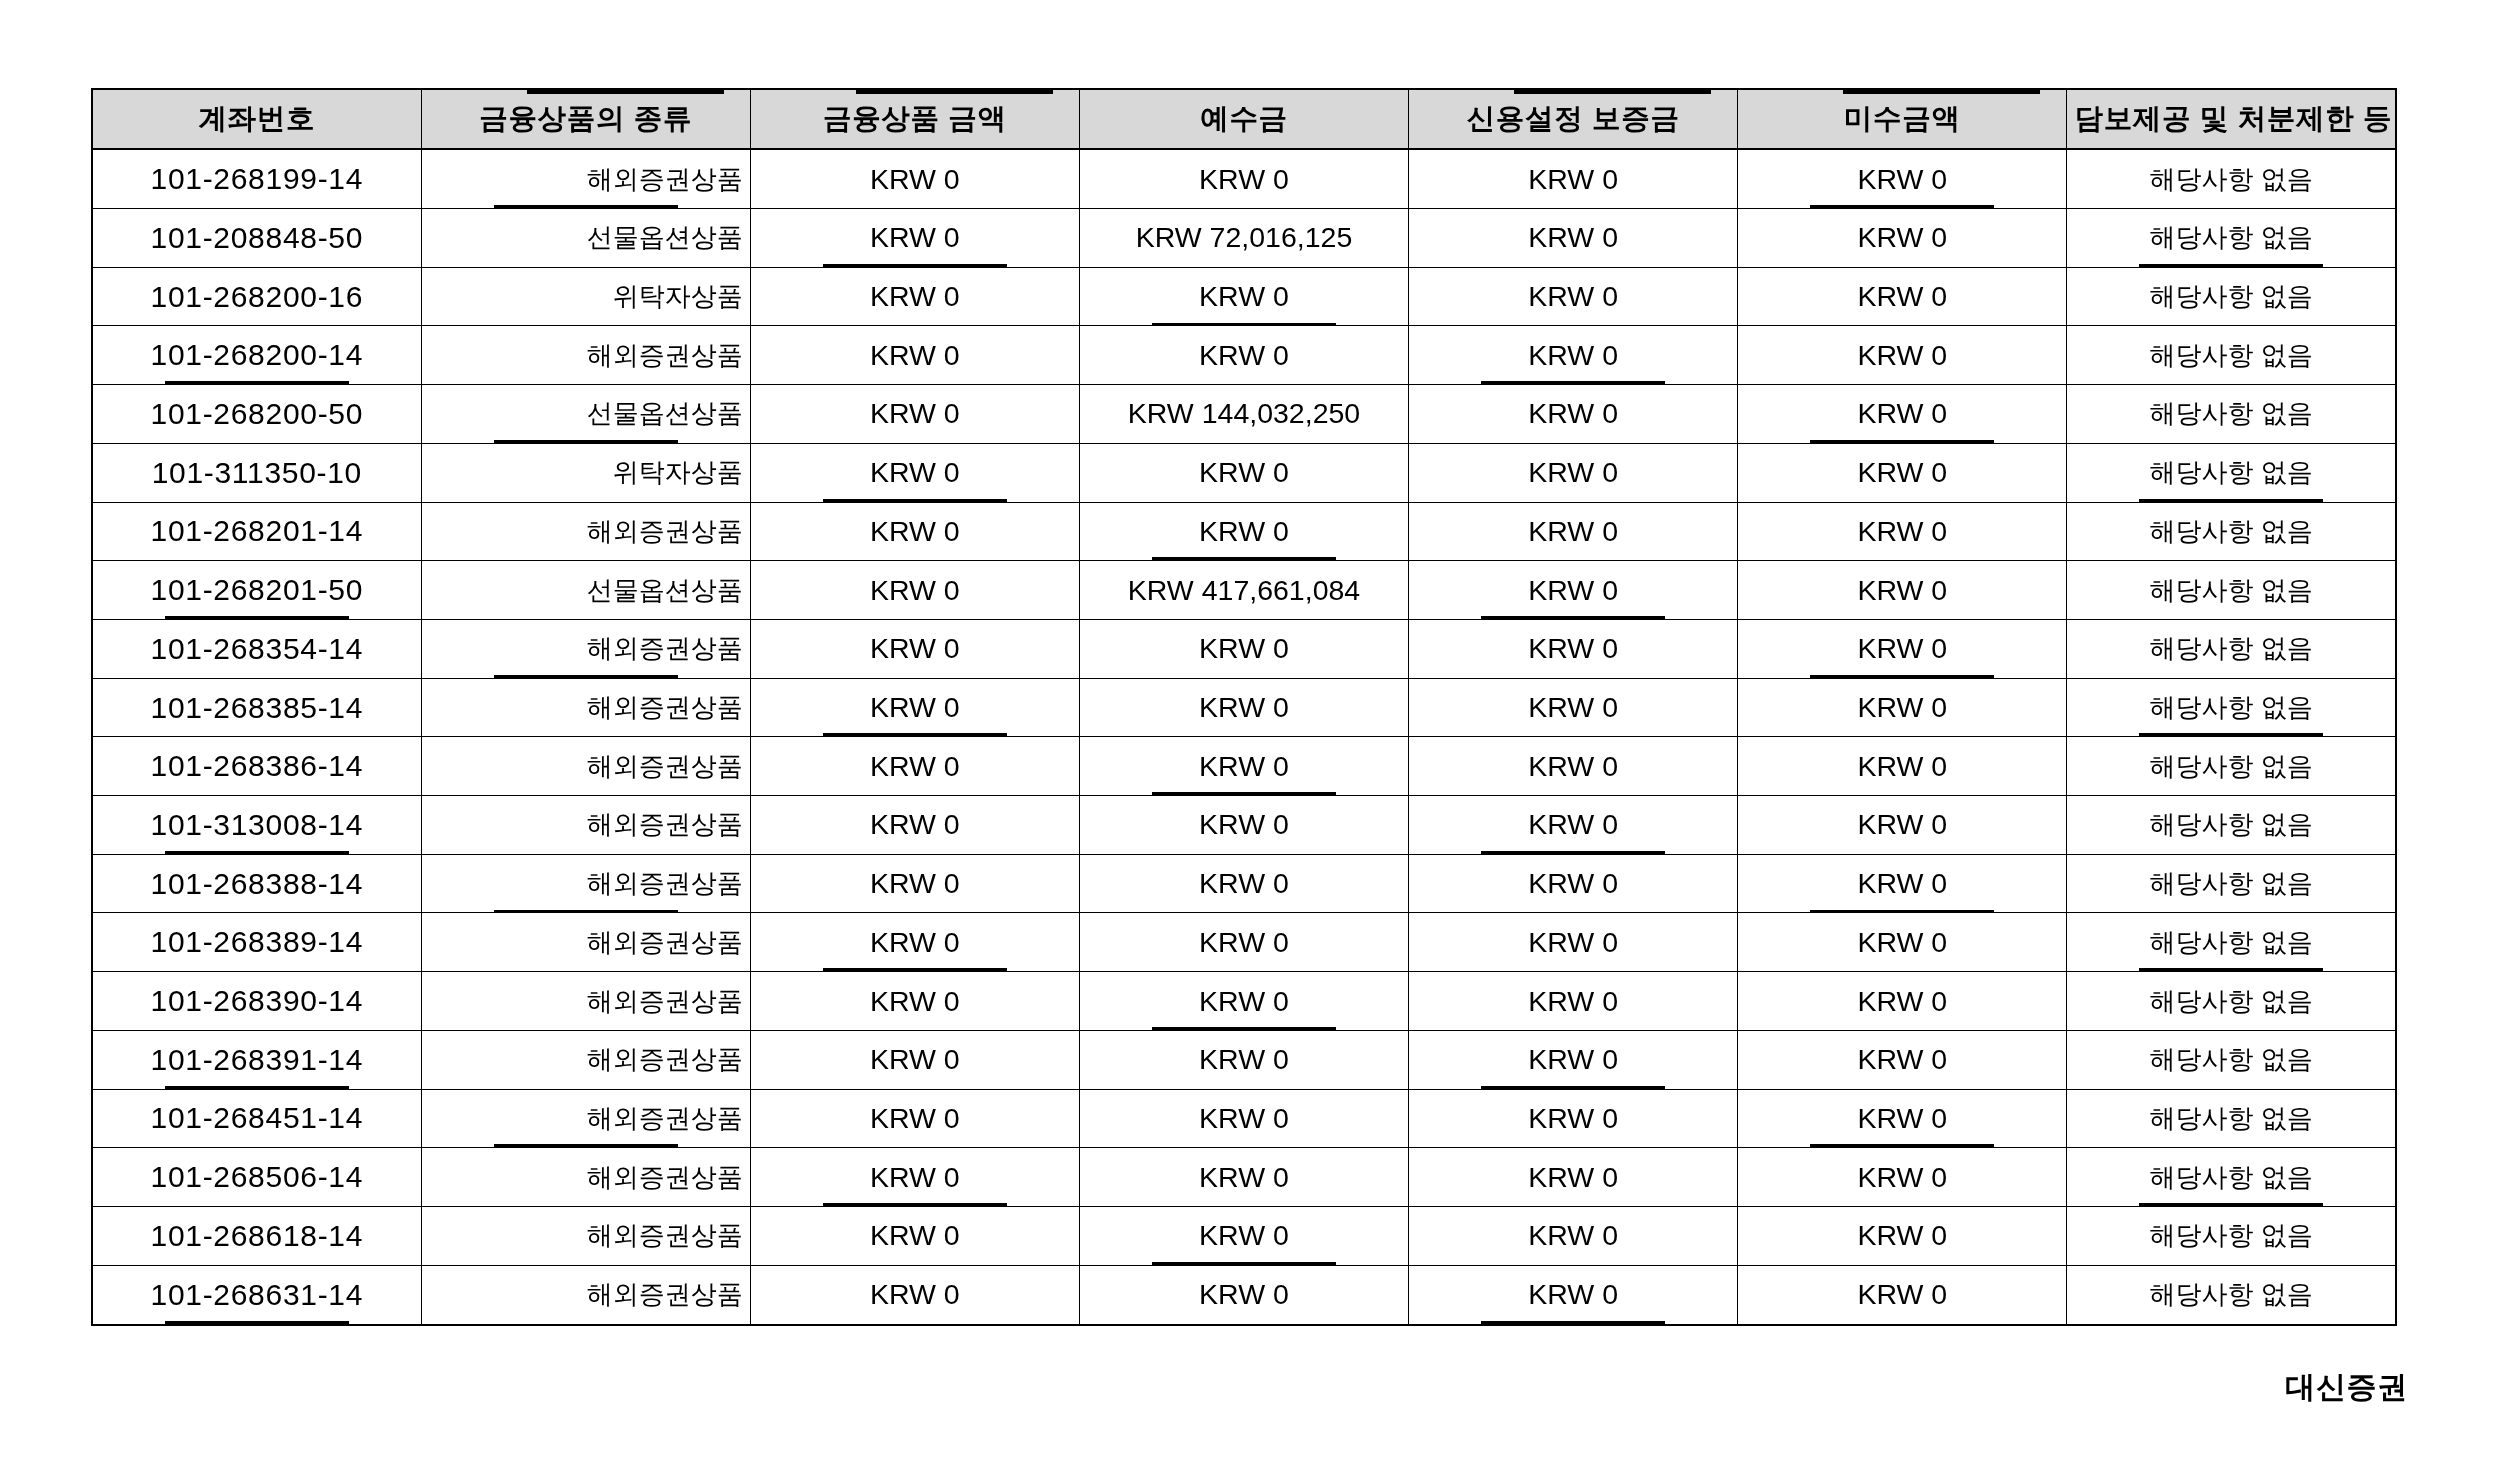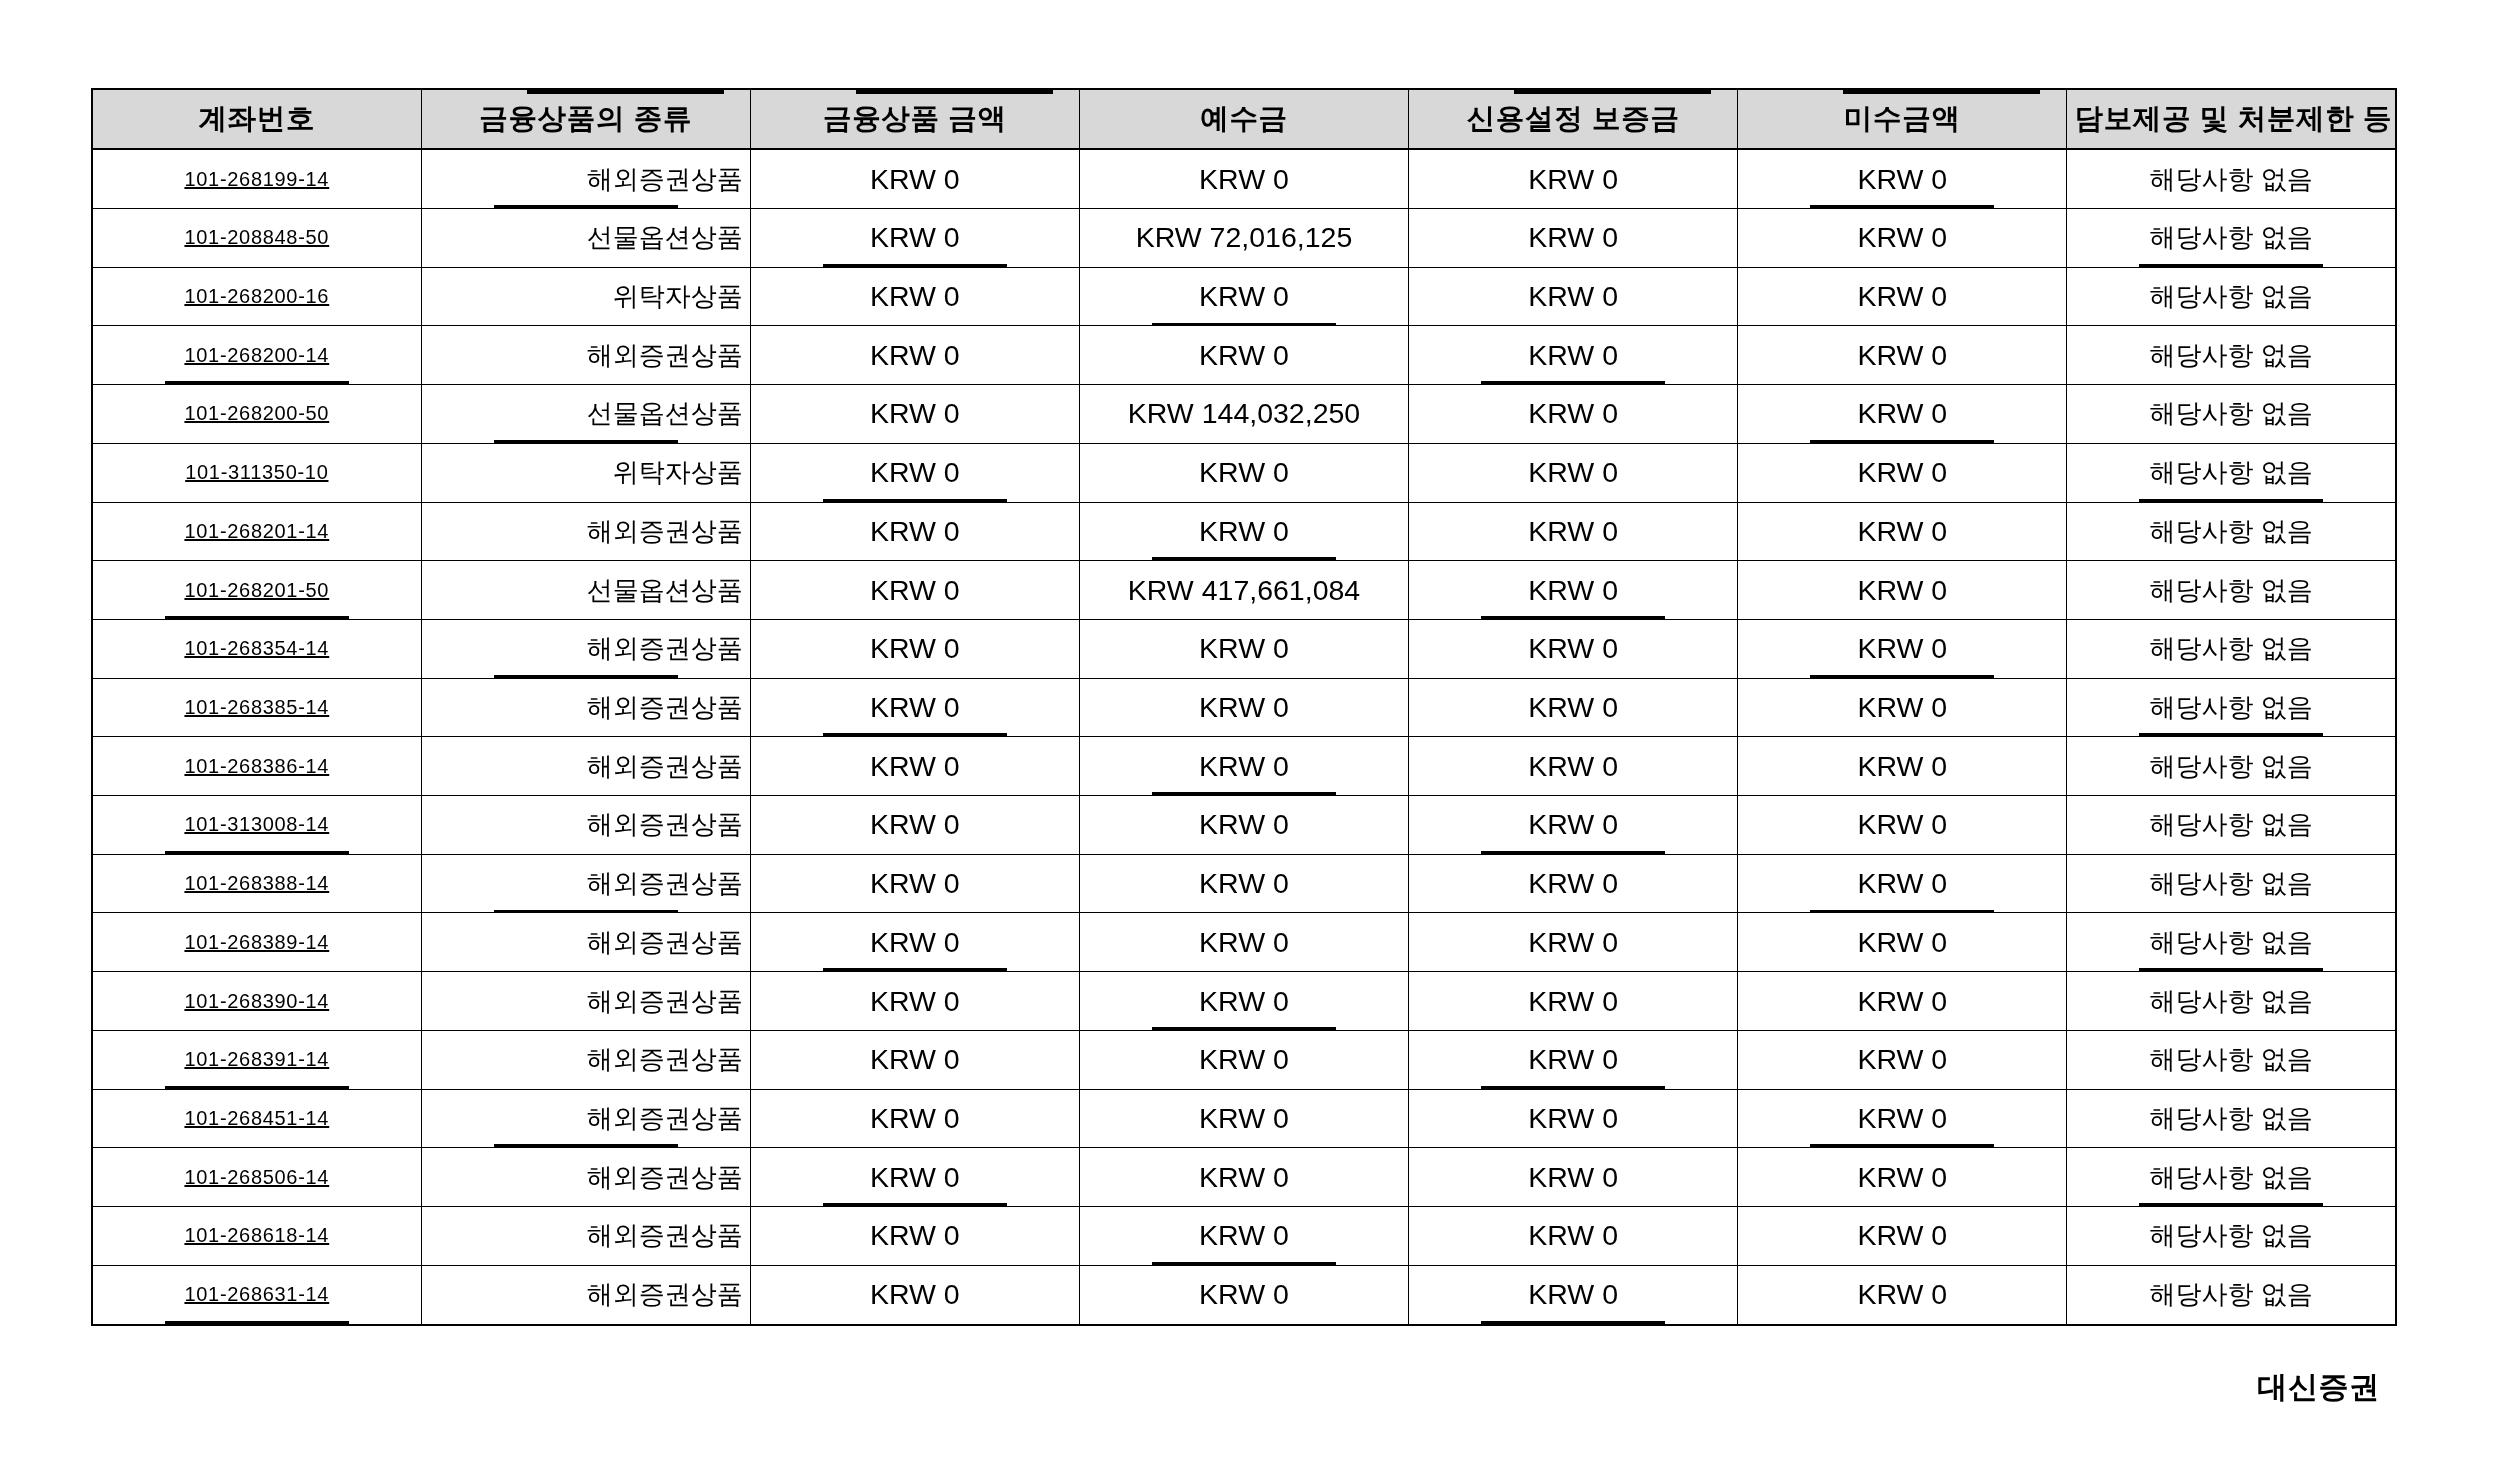--- a/index.html
+++ b/index.html
@@ -41,21 +41,21 @@
   }
   thead tr{height:60px;}
   thead th{
     background:var(--header-bg);
     font-weight:bold;
     font-size:28.5px;
     border-bottom:2.1px solid var(--border-color);
     letter-spacing:0.7px;
   }
   tbody td{font-size:28.5px;}
-  td.col-account_no{font-size:20px;letter-spacing:0.7px;text-decoration:underline;}
+  td.col-account_no{font-size:30px;letter-spacing:0.7px;}
   td.col-product_type{font-size:26px;text-align:right;}
   td.col-collateral{font-size:26px;}
 
   
   .seg-b::after{
     content:"";
     position:absolute;
     left:22%;
     right:22%;
     bottom:0;
@@ -68,21 +68,21 @@
     left:32%;
     right:8%;
     top:0;
     height:3.6px;
     background:var(--border-color);
   }
 
   .footer{
     position:absolute;
     top:1367px;
-    right:120px;
+    right:92px;
     font-size:30px;
     font-weight:bold;
     letter-spacing:0.7px;
   }
 </style>
 </head>
 <body>
 
 <div class="page">
   <table class="accounts">

